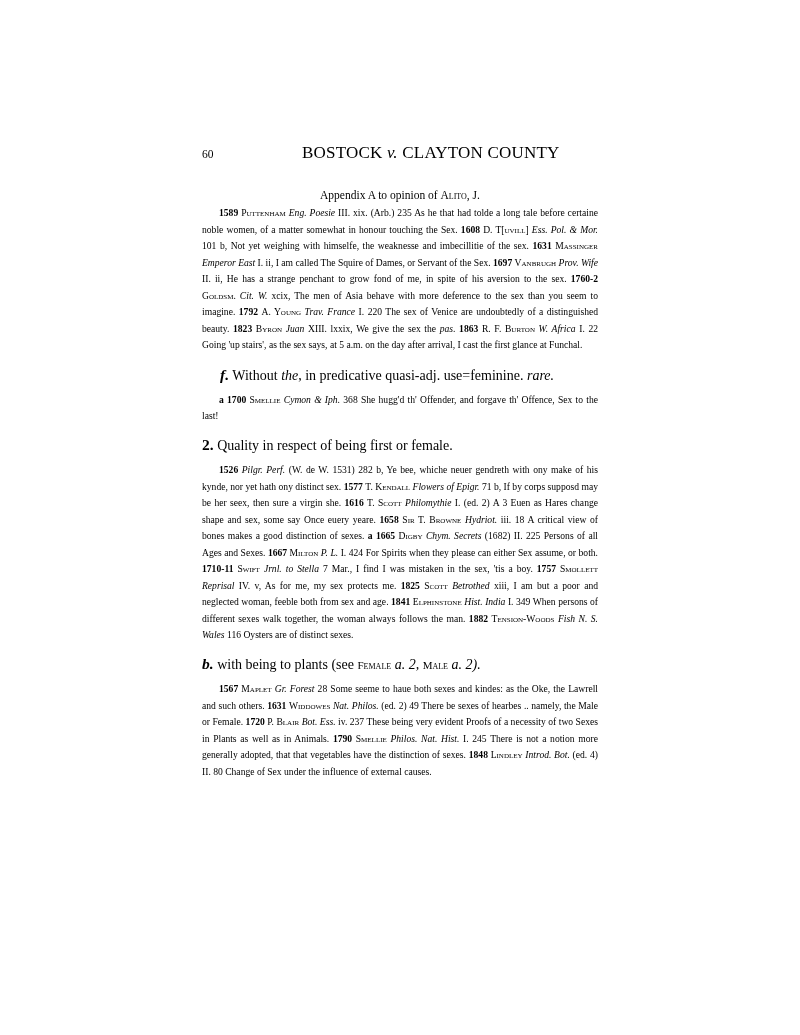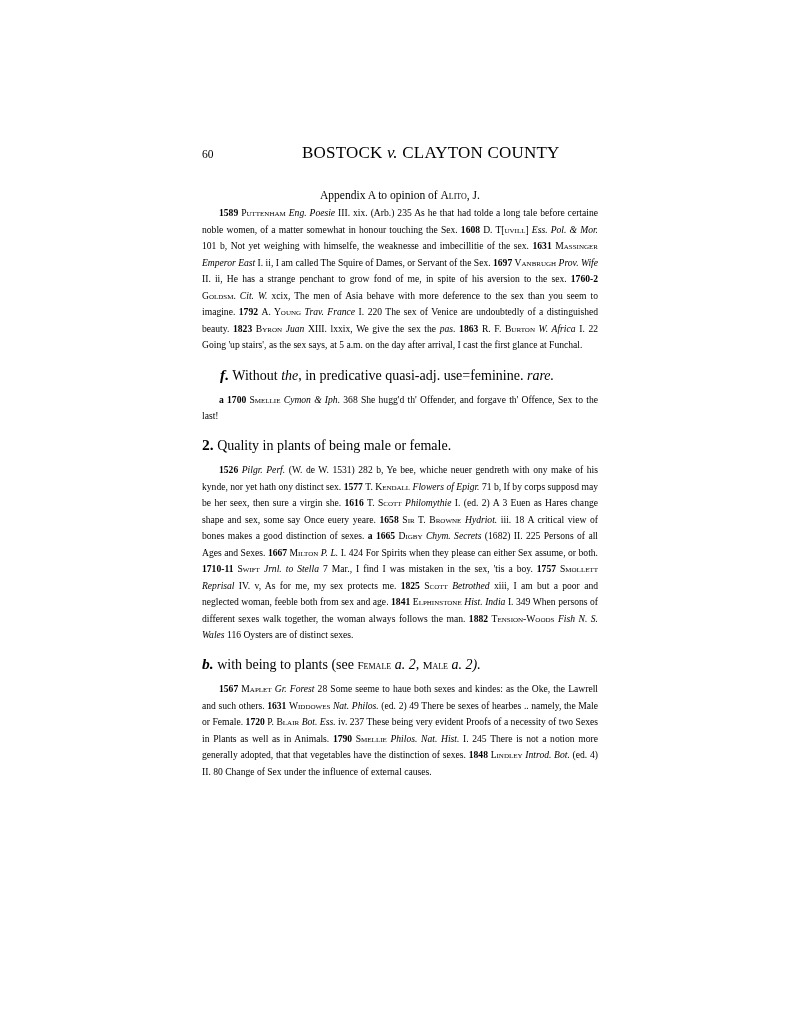--- a/index.html
+++ b/index.html
@@ -116,21 +116,21 @@
     </div>
 
     <div class="appendix-line"><span>Appendix A to opinion of </span><span class="sc">Alito</span><span>, J.</span></div>
 
     <p class="entry"><span><span class="date">1589</span> <span class="auth">Puttenham</span> <span class="work">Eng. Poesie</span> III. xix. (Arb.) 235 As he that had tolde a long tale before certaine noble women, of a matter somewhat in honour touching the Sex. <span class="date">1608</span> <span class="auth">D. T[uvill]</span> <span class="work">Ess. Pol. &amp; Mor.</span> 101 b, Not yet weighing with himselfe, the weaknesse and imbecillitie of the sex. <span class="date">1631</span> <span class="auth">Massinger</span> <span class="work">Emperor East</span> I. ii, I am called The Squire of Dames, or Servant of the Sex. <span class="date">1697</span> <span class="auth">Vanbrugh</span> <span class="work">Prov. Wife</span> II. ii, He has a strange penchant to grow fond of me, in spite of his aversion to the sex. <span class="date">1760-2</span> <span class="auth">Goldsm.</span> <span class="work">Cit. W.</span> xcix, The men of Asia behave with more deference to the sex than you seem to imagine. <span class="date">1792</span> <span class="auth">A. Young</span> <span class="work">Trav. France</span> I. 220 The sex of Venice are undoubtedly of a distinguished beauty. <span class="date">1823</span> <span class="auth">Byron</span> <span class="work">Juan</span> XIII. lxxix, We give the sex the <span class="work">pas</span>. <span class="date">1863</span> <span class="auth">R. F. Burton</span> <span class="work">W. Africa</span> I. 22 Going 'up stairs', as the sex says, at 5 a.m. on the day after arrival, I cast the first glance at Funchal.</span></p>
 
     <div class="sense sense-f"><span class="lblital">f.</span><span> Without </span><span class="ital">the</span><span>, in predicative quasi-adj. use=feminine. </span><span class="ital">rare.</span></div>
 
     <p class="entry"><span><span class="date">a 1700</span> <span class="auth">Smellie</span> <span class="work">Cymon &amp; Iph.</span> 368 She hugg'd th' Offender, and forgave th' Offence, Sex to the last!</span></p>
 
-    <div class="sense"><span class="lbl">2.</span><span> Quality in plants of being male or female.</span></div>
+    <div class="sense"><span class="lbl">2.</span><span> Quality in respect of being first or female.</span></div>
 
 
     <p class="entry"><span><span class="date">1526</span> <span class="work">Pilgr. Perf.</span> (W. de W. 1531) 282 b, Ye bee, whiche neuer gendreth with ony make of his kynde, nor yet hath ony distinct sex. <span class="date">1577</span> <span class="auth">T. Kendall</span> <span class="work">Flowers of Epigr.</span> 71 b, If by corps supposd may be her seex, then sure a virgin she. <span class="date">1616</span> <span class="auth">T. Scott</span> <span class="work">Philomythie</span> I. (ed. 2) A 3 Euen as Hares change shape and sex, some say Once euery yeare. <span class="date">1658</span> <span class="auth">Sir T. Browne</span> <span class="work">Hydriot.</span> iii. 18 A critical view of bones makes a good distinction of sexes. <span class="date">a 1665</span> <span class="auth">Digby</span> <span class="work">Chym. Secrets</span> (1682) II. 225 Persons of all Ages and Sexes. <span class="date">1667</span> <span class="auth">Milton</span> <span class="work">P. L.</span> I. 424 For Spirits when they please can either Sex assume, or both. <span class="date">1710-11</span> <span class="auth">Swift</span> <span class="work">Jrnl. to Stella</span> 7 Mar., I find I was mistaken in the sex, 'tis a boy. <span class="date">1757</span> <span class="auth">Smollett</span> <span class="work">Reprisal</span> IV. v, As for me, my sex protects me. <span class="date">1825</span> <span class="auth">Scott</span> <span class="work">Betrothed</span> xiii, I am but a poor and neglected woman, feeble both from sex and age. <span class="date">1841</span> <span class="auth">Elphinstone</span> <span class="work">Hist. India</span> I. 349 When persons of different sexes walk together, the woman always follows the man. <span class="date">1882</span> <span class="auth">Tension-Woods</span> <span class="work">Fish N. S. Wales</span> 116 Oysters are of distinct sexes.</span></p>
 
     <div class="sense"><span class="lblital">b.</span><span> with being to plants (see </span><span class="small">Female</span><span class="ital"> a. 2, </span><span class="small">Male</span><span class="ital"> a. 2).</span></div>
 
     <p class="entry"><span><span class="date">1567</span> <span class="auth">Maplet</span> <span class="work">Gr. Forest</span> 28 Some seeme to haue both sexes and kindes: as the Oke, the Lawrell and such others. <span class="date">1631</span> <span class="auth">Widdowes</span> <span class="work">Nat. Philos.</span> (ed. 2) 49 There be sexes of hearbes .. namely, the Male or Female. <span class="date">1720</span> <span class="auth">P. Blair</span> <span class="work">Bot. Ess.</span> iv. 237 These being very evident Proofs of a necessity of two Sexes in Plants as well as in Animals. <span class="date">1790</span> <span class="auth">Smellie</span> <span class="work">Philos. Nat. Hist.</span> I. 245 There is not a notion more generally adopted, that that vegetables have the distinction of sexes. <span class="date">1848</span> <span class="auth">Lindley</span> <span class="work">Introd. Bot.</span> (ed. 4) II. 80 Change of Sex under the influence of external causes.</span></p>
 
   </div>
 </div>

